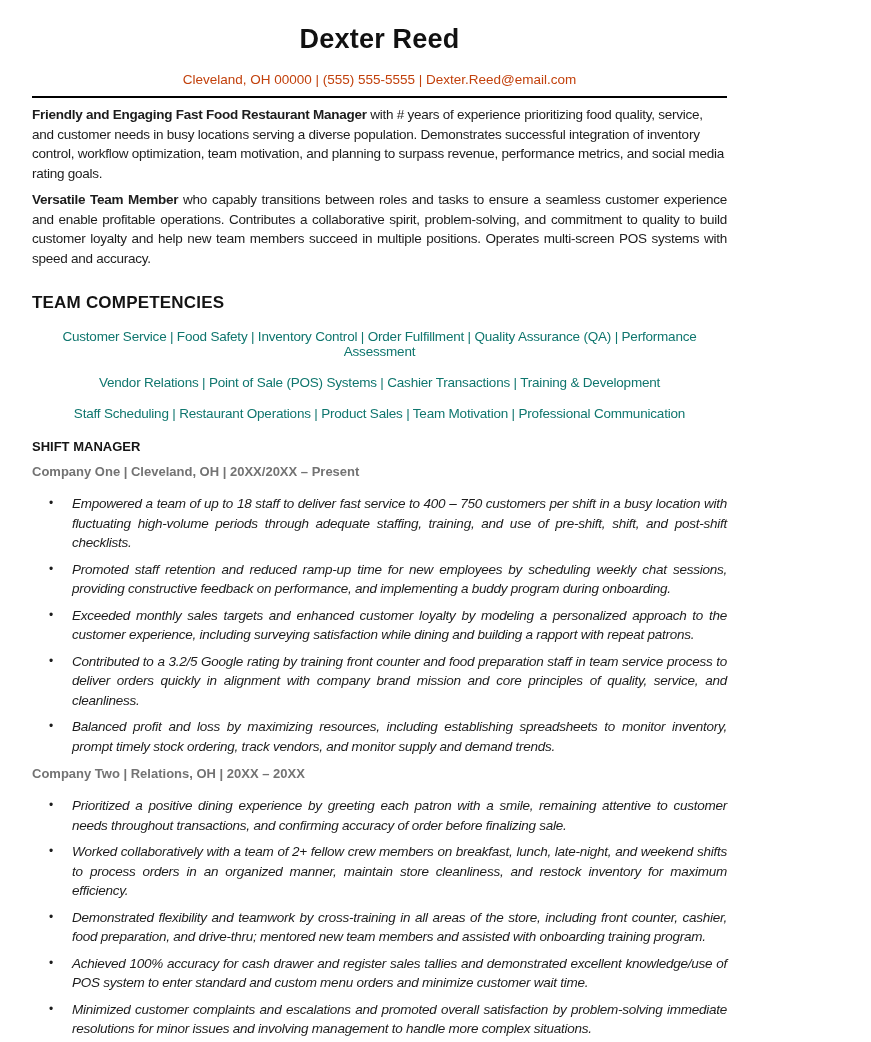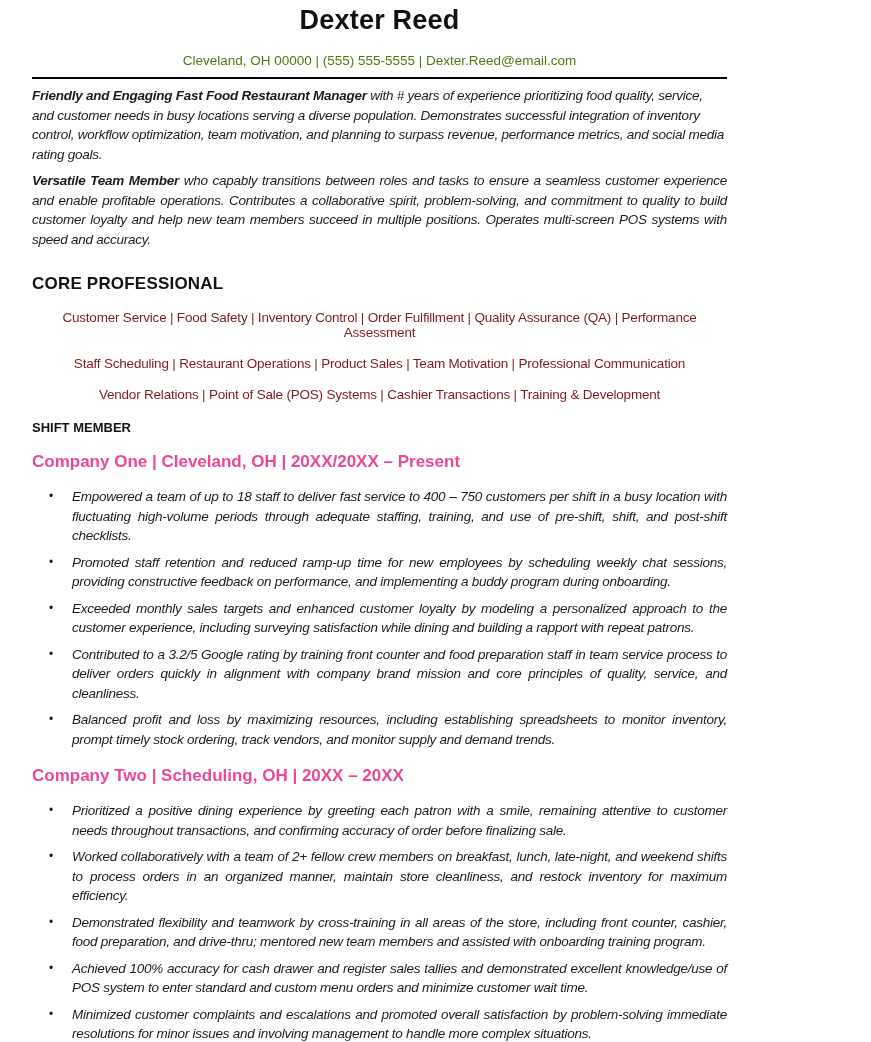--- a/index.html
+++ b/index.html
@@ -11,79 +11,78 @@
     width: 871px;
     height: 1042px;
     overflow: hidden;
     font-family: "Liberation Sans", sans-serif;
     color: #1c1c1c;
   }
   .page {
     box-sizing: border-box;
     width: 770px;
     height: 1042px;
-    padding: 3px 43px 0 32px;
+    padding: 22px 43px 0 32px;
     background: #ffffff;
   }
   .name {
     margin: 0;
     padding-top: 2px;
     text-align: center;
     font-size: 27px;
     font-weight: bold;
     color: #111111;
     letter-spacing: 0.2px;
   }
   .contact {
     margin-top: 17px;
     text-align: center;
     font-size: 13.5px;
-    color: #4d7c0f;
+    color: #c2410c;
   }
   .rule {
     margin-top: 9px;
     border-top: 2px solid #000000;
     height: 0;
   }
   .para {
     margin: 7px 0 0 0;
     font-size: 13.5px;
     line-height: 19.5px;
     letter-spacing: -0.25px;
-    font-style: italic;
   }
   .para.justify { text-align: justify; }
   .b { font-weight: bold; }
   .section-title {
     margin: 25px 0 0 0;
     font-size: 17px;
     font-weight: bold;
     color: #141414;
     letter-spacing: 0.2px;
   }
   .comp-line {
     margin-top: 16px;
     text-align: center;
     font-size: 13.5px;
     letter-spacing: -0.2px;
-    color: #7f1d1d;
+    color: #0f766e;
   }
   .comp-group { margin-top: 1px; }
   .exp-gap { margin-top: 47px; }
   .role {
     margin-top: 18px;
     font-size: 13px;
     font-weight: bold;
     color: #141414;
   }
   .company {
-    margin-top: 17px;
-    font-size: 17px;
+    margin-top: 10px;
+    font-size: 13px;
     font-weight: bold;
-    color: #ec4899;
+    color: #737373;
   }
   ul.bullets {
     list-style: none;
     margin: 15px 0 0 0;
     padding: 0;
   }
   ul.bullets li {
     display: flex;
     margin-bottom: 7px;
     font-size: 13.5px;
@@ -119,31 +118,31 @@
   <h1 class="name">Dexter Reed</h1>
 
   <div class="contact">Cleveland, OH 00000 | (555) 555-5555 | Dexter.Reed@email.com</div>
 
   <div class="rule"></div>
 
   <p class="para"><span class="b">Friendly and Engaging Fast Food Restaurant Manager</span><span> with # years of experience prioritizing food quality, service, and customer needs in busy locations serving a diverse population. Demonstrates successful integration of inventory control, workflow optimization, team motivation, and planning to surpass revenue, performance metrics, and social media rating goals.</span></p>
 
   <p class="para justify"><span class="b">Versatile Team Member</span><span> who capably transitions between roles and tasks to ensure a seamless customer experience and enable profitable operations. Contributes a collaborative spirit, problem-solving, and commitment to quality to build customer loyalty and help new team members succeed in multiple positions. Operates multi-screen POS systems with speed and accuracy.</span></p>
 
-  <h2 class="section-title">CORE PROFESSIONAL</h2>
+  <h2 class="section-title">TEAM COMPETENCIES</h2>
 
   <div class="comp-group">
     <div class="comp-line">Customer Service | Food Safety | Inventory Control | Order Fulfillment | Quality Assurance (QA) | Performance Assessment</div>
+    <div class="comp-line">Vendor Relations | Point of Sale (POS) Systems | Cashier Transactions | Training &amp; Development</div>
     <div class="comp-line">Staff Scheduling | Restaurant Operations | Product Sales | Team Motivation | Professional Communication</div>
-    <div class="comp-line">Vendor Relations | Point of Sale (POS) Systems | Cashier Transactions | Training &amp; Development</div>
   </div>
 
 
   <div>
-    <div class="role">SHIFT MEMBER</div>
+    <div class="role">SHIFT MANAGER</div>
     <div class="company">Company One | Cleveland, OH | 20XX/20XX – Present</div>
     <ul class="bullets">
       <li>
         <span class="bullet-marker">•</span>
         <span class="bullet-text">Empowered a team of up to 18 staff to deliver fast service to 400 – 750 customers per shift in a busy location with fluctuating high-volume periods through adequate staffing, training, and use of pre-shift, shift, and post-shift checklists.</span>
       </li>
       <li>
         <span class="bullet-marker">•</span>
         <span class="bullet-text">Promoted staff retention and reduced ramp-up time for new employees by scheduling weekly chat sessions, providing constructive feedback on performance, and implementing a buddy program during onboarding.</span>
       </li>
@@ -156,21 +155,21 @@
         <span class="bullet-text">Contributed to a 3.2/5 Google rating by training front counter and food preparation staff in team service process to deliver orders quickly in alignment with company brand mission and core principles of quality, service, and cleanliness.</span>
       </li>
       <li>
         <span class="bullet-marker">•</span>
         <span class="bullet-text">Balanced profit and loss by maximizing resources, including establishing spreadsheets to monitor inventory, prompt timely stock ordering, track vendors, and monitor supply and demand trends.</span>
       </li>
     </ul>
   </div>
 
   <div>
-    <div class="company">Company Two | Scheduling, OH | 20XX – 20XX</div>
+    <div class="company">Company Two | Relations, OH | 20XX – 20XX</div>
     <ul class="bullets">
       <li>
         <span class="bullet-marker">•</span>
         <span class="bullet-text">Prioritized a positive dining experience by greeting each patron with a smile, remaining attentive to customer needs throughout transactions, and confirming accuracy of order before finalizing sale.</span>
       </li>
       <li>
         <span class="bullet-marker">•</span>
         <span class="bullet-text">Worked collaboratively with a team of 2+ fellow crew members on breakfast, lunch, late-night, and weekend shifts to process orders in an organized manner, maintain store cleanliness, and restock inventory for maximum efficiency.</span>
       </li>
       <li>

